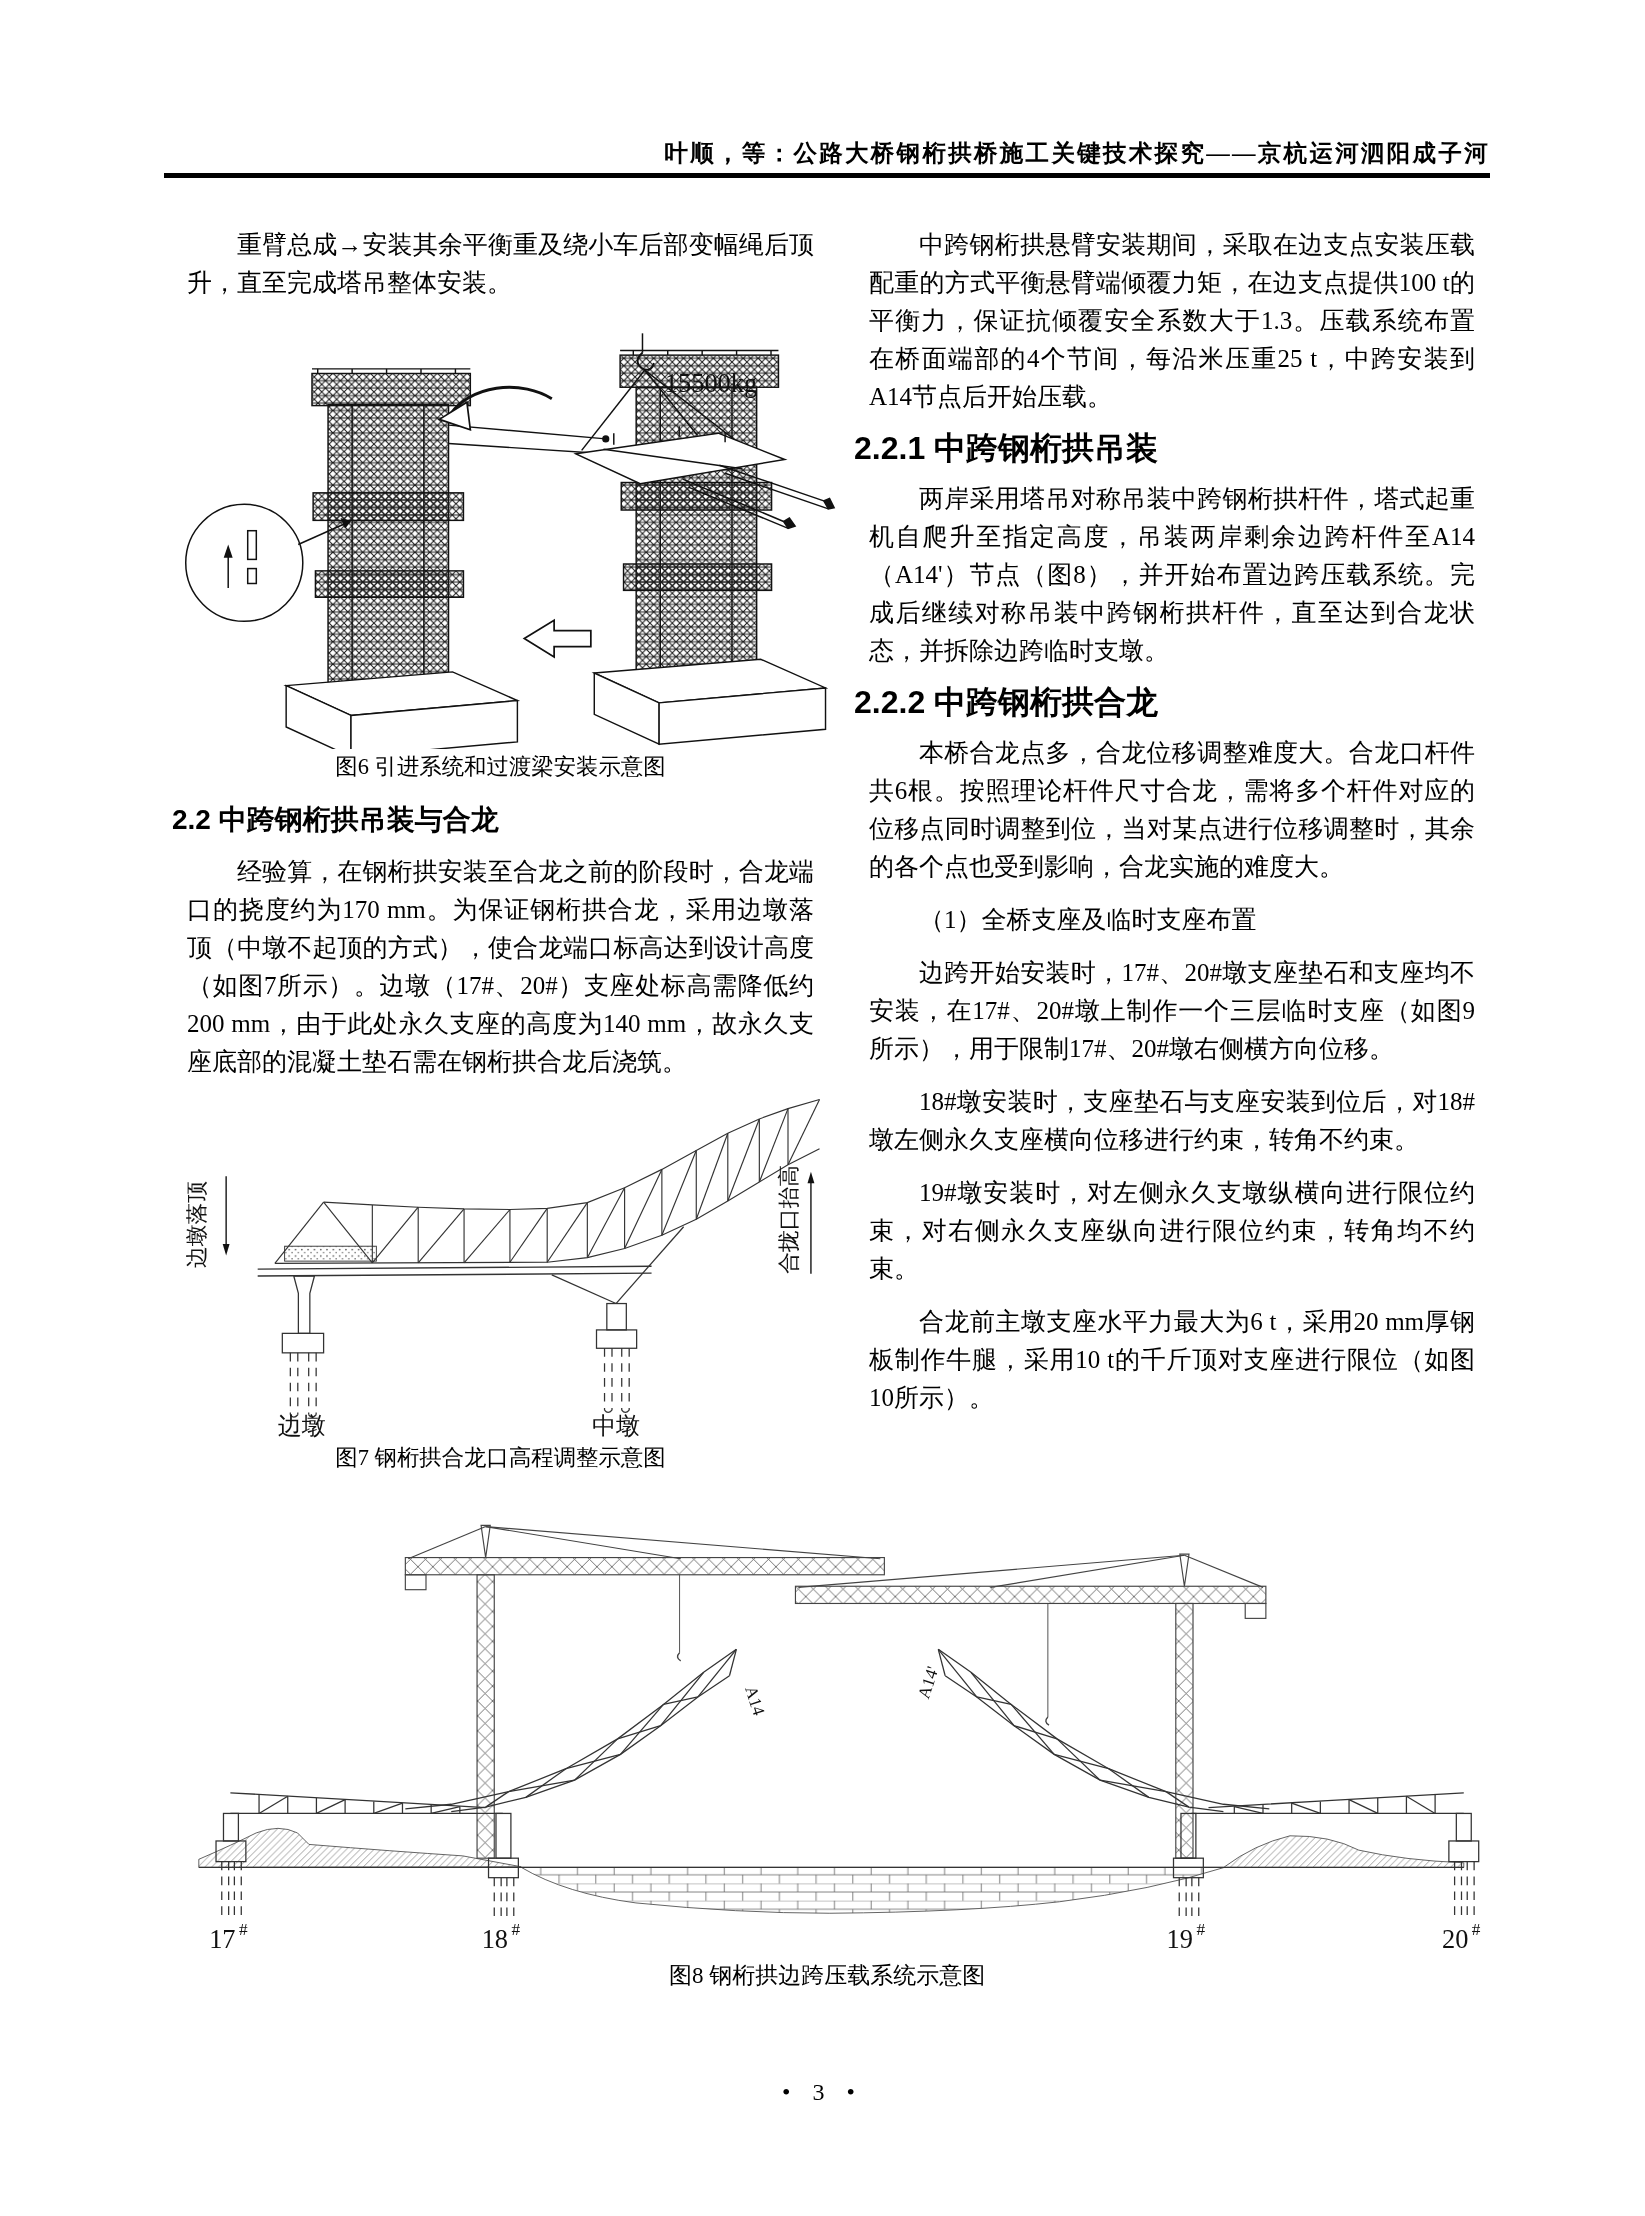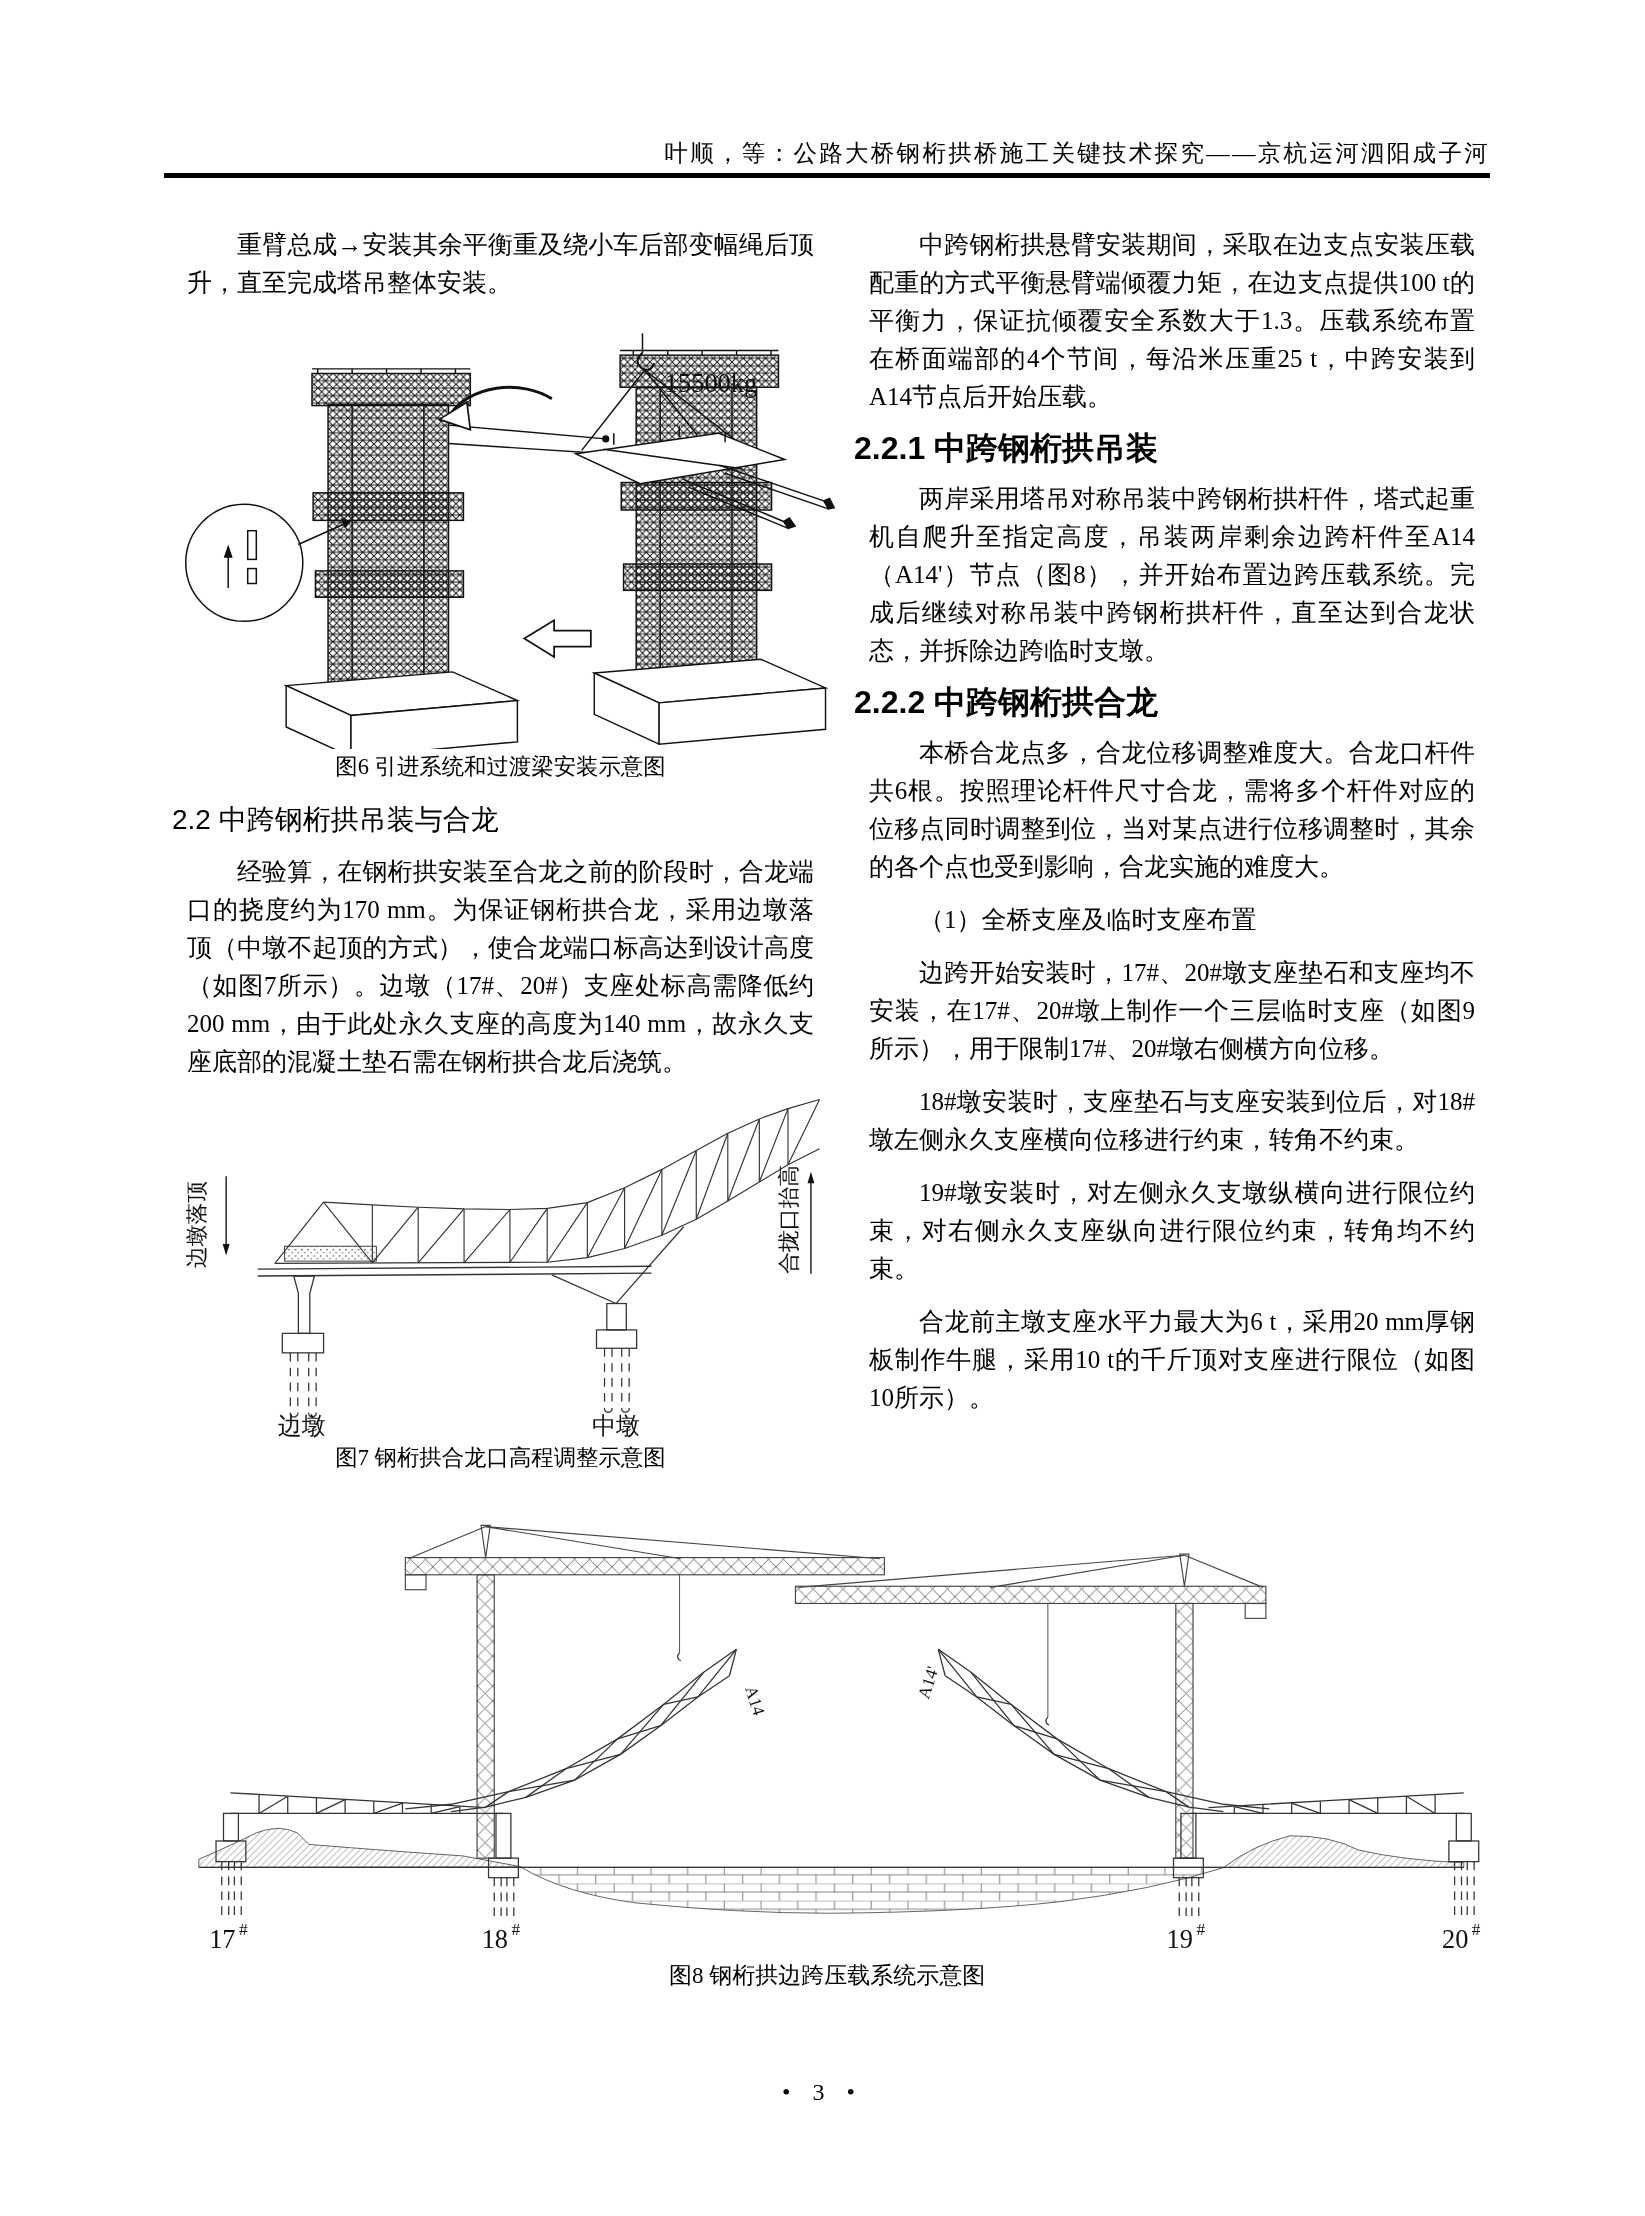--- a/index.html
+++ b/index.html
@@ -1,27 +1,27 @@
 <!DOCTYPE html>
 <html style="font-size:9.2px"><head>
 <meta charset="utf-8">
 <style>
   html,body{margin:0;padding:0;background:#888;}
   #page{position:relative;width:1645px;height:2216px;background:#fff;color:#000;
         font-family:"Liberation Serif","DejaVu Serif",serif;overflow:hidden;}
   
   .runhead{position:absolute;left:164px;top:137px;width:1326px;text-align:right;
-           font-size:23.5px;font-weight:normal;letter-spacing:2.3px;}
+           font-size:23.5px;font-weight:bold;letter-spacing:2.3px;}
   .headrule{position:absolute;left:164px;top:173px;width:1326px;height:5.2px;background:#000;}
   
   .col{position:absolute;top:211px;font-size:25px;line-height:38px;text-align:justify;}
   #col-left{left:172px;width:657px;}
   #col-right{left:854px;width:636px;}
   .para{margin:15px;text-indent:2em;}
-  h2.sec{font-family:"Liberation Sans","DejaVu Sans",sans-serif;font-weight:normal;
+  h2.sec{font-family:"Liberation Sans","DejaVu Sans",sans-serif;font-weight:bold;
          font-size:28px;margin:19.5px 0 10.3px 0;line-height:36px;}
   h3.sec{font-family:"Liberation Sans","DejaVu Sans",sans-serif;font-weight:bold;
          font-size:32px;margin:6.9px 0 5.7px 0;line-height:34px;}
   .figcap{text-align:center;font-size:22.4px;line-height:30px;margin:3.4px 0 2.3px 0;text-indent:0;}
   figure{margin:8px;padding:0;}
   svg{display:block;}
   svg text{font-family:"Liberation Serif","DejaVu Serif",serif;fill:#111;}
   .fig8wrap{position:absolute;left:164px;top:1522px;width:1326px;}
   .pageno{position:absolute;left:0;top:2079px;width:1645px;text-align:center;
           font-size:24px;letter-spacing:8px;}

